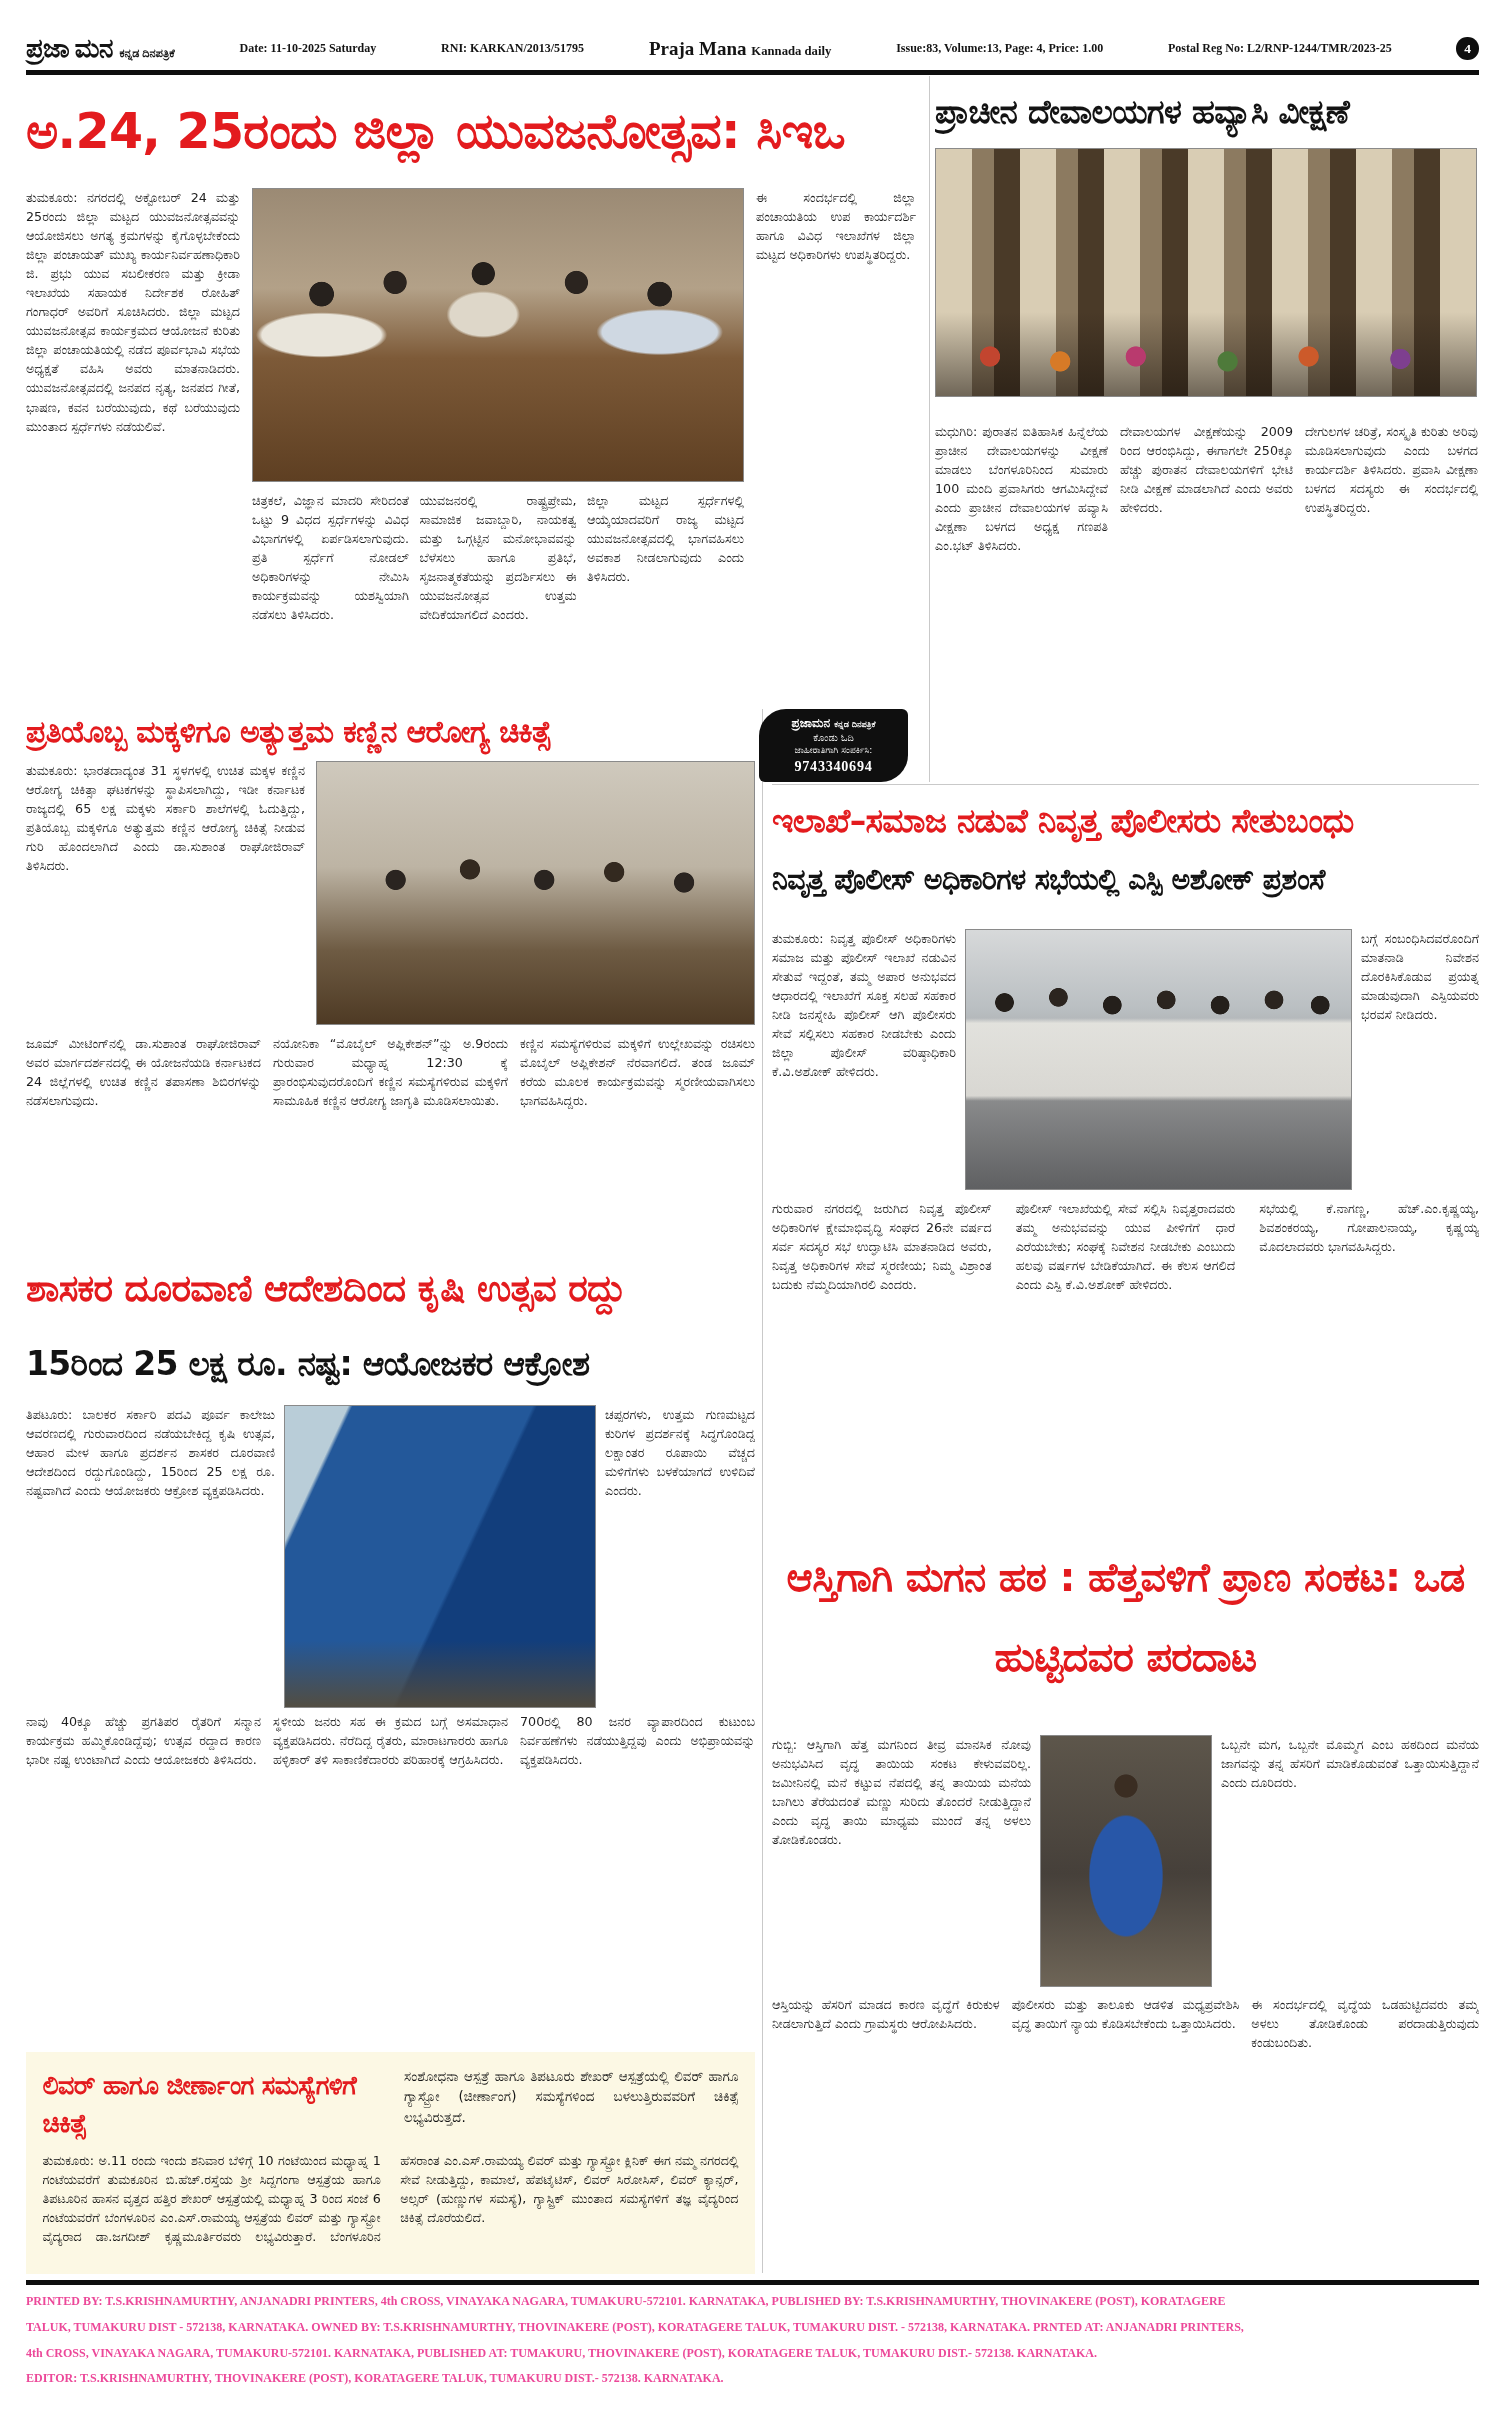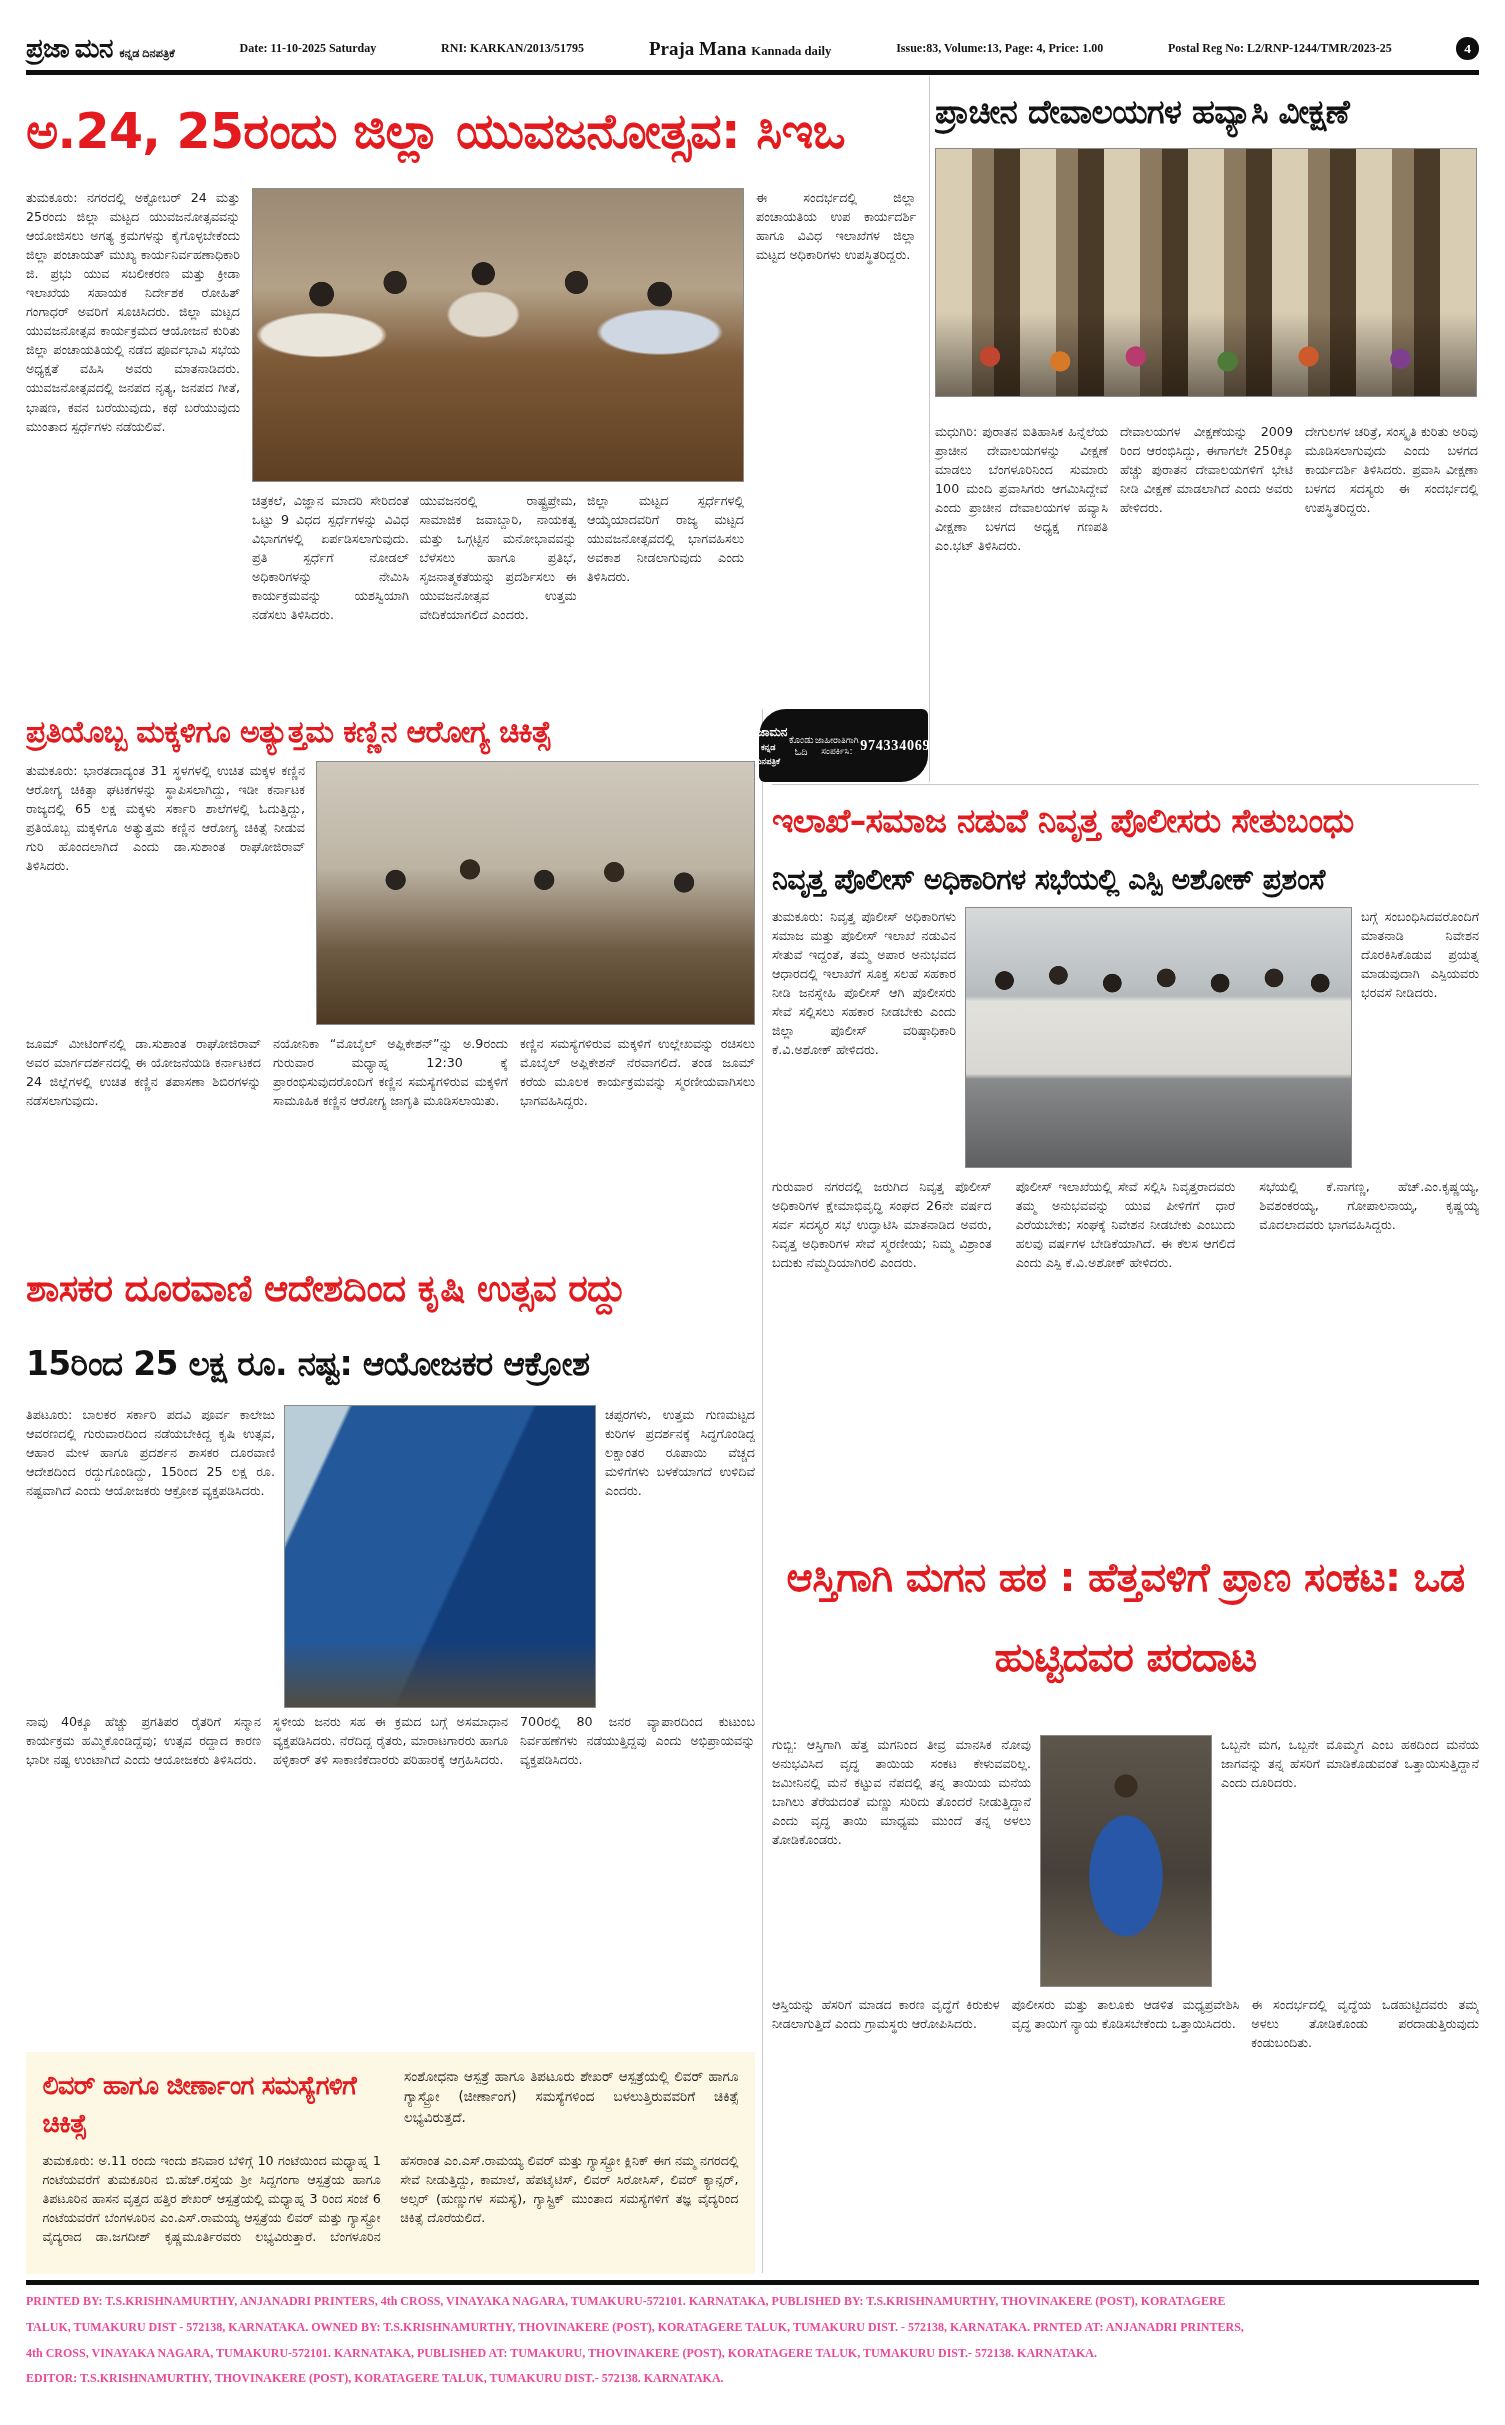--- a/index.html
+++ b/index.html
@@ -61,22 +61,22 @@
       radial-gradient(circle at 37% 84%, #b93a6e 0 9.7px, transparent 10.5px),
       radial-gradient(circle at 54% 86%, #4e7a3a 0 9.7px, transparent 10.5px),
       radial-gradient(circle at 69% 84%, #cc5a2a 0 9.7px, transparent 10.5px),
       radial-gradient(circle at 86% 85%, #7e3f8f 0 9.7px, transparent 10.5px),
       linear-gradient(180deg, rgba(0,0,0,0) 66%, rgba(25,18,12,.55) 100%),
       repeating-linear-gradient(90deg,#d9cdb4 0 36px,#8c7a60 36px 58px,#4a3a28 58px 84px)}
   .t-cols{margin-top:25px;height:364px;display:flex;gap:12px}
   .t-col{flex:1;height:364px}
 
   
-  #adbox{left:759px;top:709px;width:169px;height:73px;background:#0f0f0f;color:#fff;
-         border-radius:27px 6px 27px 6px;display:flex;flex-direction:row;align-items:center;
+  #adbox{left:759px;top:709px;width:149px;height:73px;background:#0f0f0f;color:#fff;
+         border-radius:27px 6px 27px 6px;display:flex;flex-direction:column;align-items:center;
          justify-content:center;gap:1.5px;text-align:center}
   #adbox .l1{font-size:12px;font-weight:800}
   #adbox .l1s{font-size:8.2px;font-weight:600}
   #adbox .l2{font-size:9.7px}
   #adbox .l3{font-size:9px}
   #adbox .l4{font-size:14.2px;font-weight:800;font-family:"Liberation Serif",serif;letter-spacing:0.7px}
 
   
   #s-eye{left:26px;top:708px;width:729px;height:535px}
   #s-eye h2{font-size:30px;height:48px;display:flex;align-items:center}
@@ -90,21 +90,21 @@
       radial-gradient(circle at 68% 42%, #33291f 0 9.7px, transparent 10.5px),
       radial-gradient(circle at 84% 46%, #2a2420 0 9.7px, transparent 10.5px),
       linear-gradient(180deg,#cfc9bd 0%,#bdb4a4 40%,#6e5b43 72%,#4e3a24 100%)}
   .e-row2{margin-top:9px;height:201px;display:flex;gap:12px}
   .e-col{flex:1;height:201px}
 
   
   #s-police{left:772px;top:789px;width:707px;height:742px}
   #s-police h2{font-size:33px;height:63px;display:flex;align-items:center}
   #s-police h3{font-size:28.5px;height:55px;display:flex;align-items:center}
-  .p-row1{margin-top:0;height:261px;display:flex;gap:9px}
+  .p-row1{margin-top:22px;height:261px;display:flex;gap:9px}
   .p-colA{width:184px;height:261px}
   .ph-police{width:387px;height:261px;
     background:
       radial-gradient(circle at 10% 28%, #241f1b 0 9px, transparent 9.7px),
       radial-gradient(circle at 24% 26%, #2b241f 0 9px, transparent 9.7px),
       radial-gradient(circle at 38% 29%, #241f1b 0 9px, transparent 9.7px),
       radial-gradient(circle at 52% 27%, #2b241f 0 9px, transparent 9.7px),
       radial-gradient(circle at 66% 29%, #241f1b 0 9px, transparent 9.7px),
       radial-gradient(circle at 80% 27%, #2b241f 0 9px, transparent 9.7px),
       radial-gradient(circle at 92% 29%, #241f1b 0 9px, transparent 9.7px),

